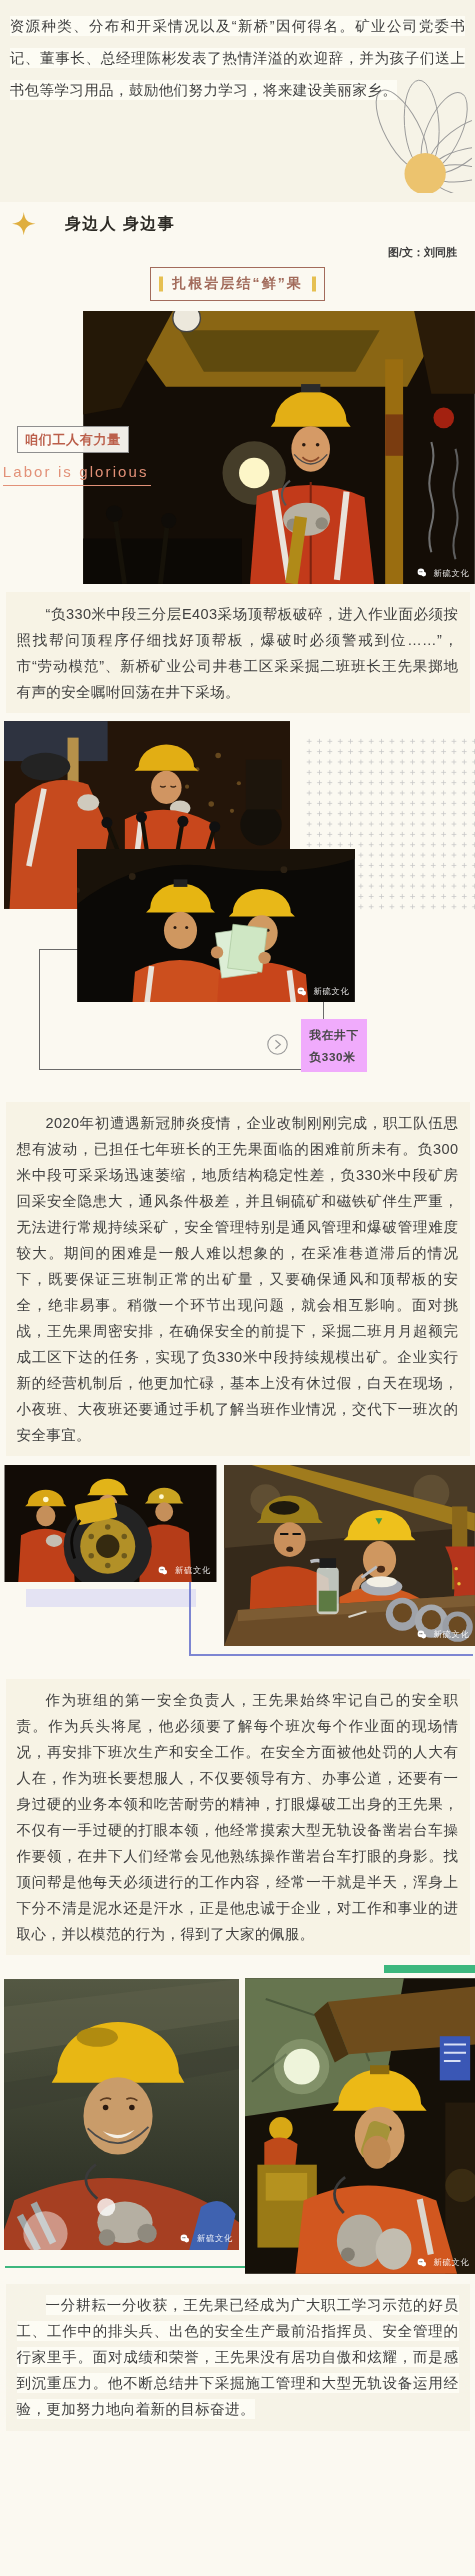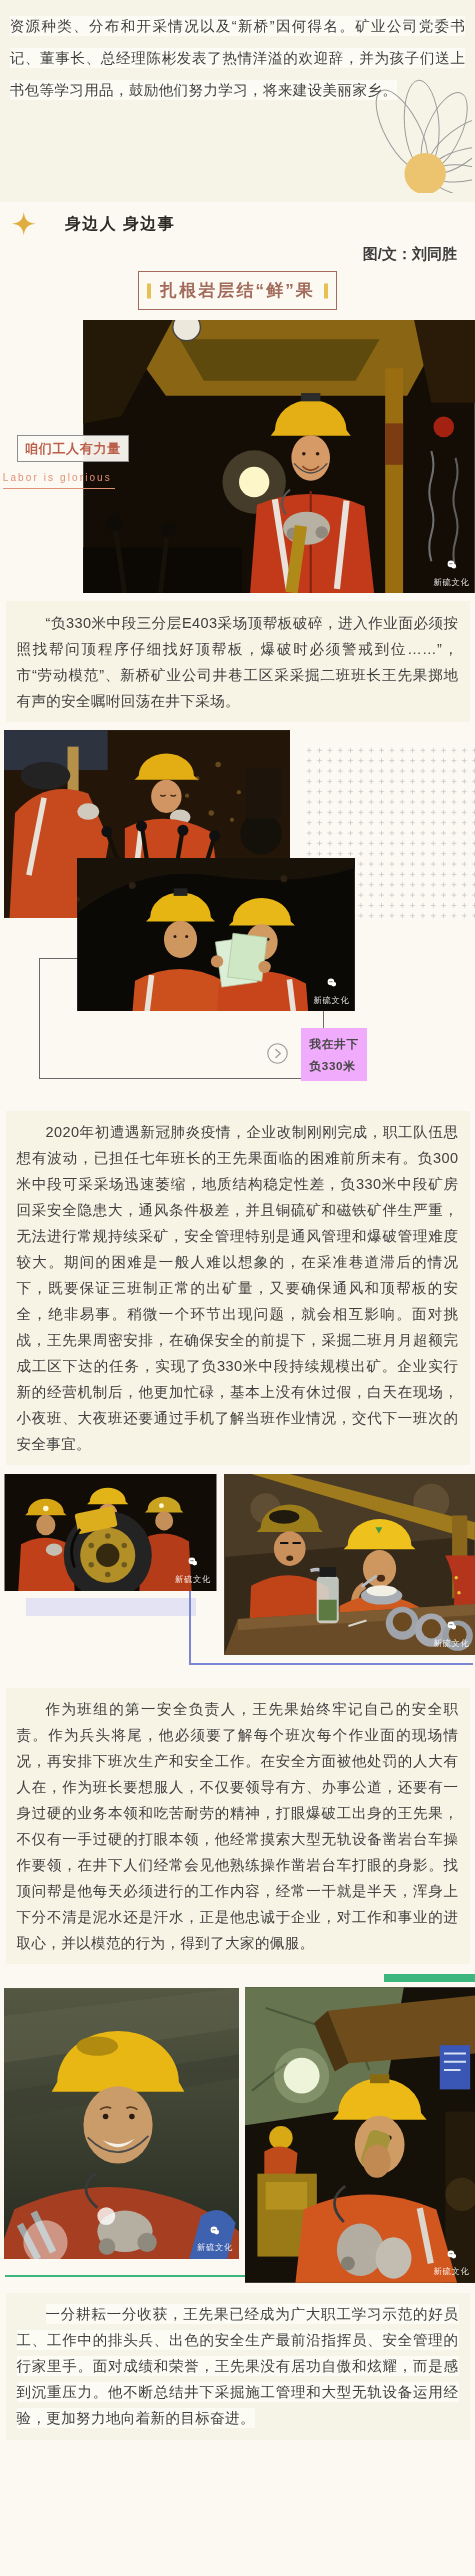--- a/index.html
+++ b/index.html
@@ -13,46 +13,46 @@
 
   
   .intro-sec{position:relative;height:202px;padding-top:9.7px;box-sizing:border-box;background:#f6f3e7;}
   .intro-text{margin:0 9.7px;font-size:14.5px;line-height:32px;letter-spacing:0.4px;text-align:justify;color:#3e3e3e;}
   .strip{background:#fdfcf4;padding:2.1px 0;}
   .flower-top{position:absolute;right:2.8px;top:69px;}
 
   
   .sec-head{display:flex;align-items:center;gap:29px;padding:9.7px 12.4px 0;}
   .sec-label{font-size:16px;font-weight:bold;color:#2c2a25;letter-spacing:1.4px;}
-  .byline{text-align:right;padding:8.3px 18px 0;font-size:15px;font-weight:bold;color:#3d3d3d;}
+  .byline{text-align:right;padding:8.3px 18px 0;font-size:11px;font-weight:bold;color:#3d3d3d;}
   .title-wrap{display:flex;justify-content:center;margin:7px 0 9.7px;}
-  .title-box{position:relative;border:0.7px solid #a26b5b;color:#a26b5b;font-size:17px;font-weight:bold;
+  .title-box{position:relative;border:0.7px solid #a26b5b;color:#a26b5b;font-size:14px;font-weight:bold;
     letter-spacing:2.1px;padding:7px 21px;background:transparent;}
   .title-tick{position:absolute;width:4.8px;height:15px;background:#e6c052;top:50%;transform:translateY(-50%);}
   .title-tick.lft{left:7.6px}
   .title-tick.rgt{right:7.6px}
 
   
   .para{background:#f7f3e5;margin:8.3px 5.5px;padding:8.3px 11px;font-size:14.5px;line-height:26px;
     letter-spacing:0.4px;text-align:justify;text-indent:2em;color:#404040;}
   .para.hl{background:#f6f3e7;}
   .para.hl .strip{background:#fdfcf4;}
 
   
   .ph{position:absolute;overflow:hidden;}
   .ph svg{display:block;width:100%;height:100%;}
   .wm{position:absolute;right:5.5px;bottom:5.5px;display:flex;align-items:center;gap:7px;
-    color:rgba(255,255,255,0.88);font-size:8.3px;letter-spacing:0.7px;flex-direction:column;}
+    color:rgba(255,255,255,0.88);font-size:8.3px;letter-spacing:0.7px;}
   .wm svg{width:9.7px;height:9.7px;}
 
   .photo1-sec{position:relative;height:273px;margin-top:2.8px;}
   .photo1{left:83px;top:0;width:392px;height:273px;}
   .slogan-box{position:absolute;left:17px;top:115px;border:1.4px solid #8f8f8f;background:rgba(252,250,243,0.95);
     color:#bb5f4b;font-size:13px;font-weight:bold;padding:3.5px 7px;letter-spacing:0.7px;z-index:3;text-align:center;}
-  .slogan-en{position:absolute;left:2.8px;top:152px;color:#e29178;font-size:10px;letter-spacing:2.1px;
+  .slogan-en{position:absolute;left:2.8px;top:152px;color:#e29178;font-size:15px;letter-spacing:2.1px;
     border-bottom:1.4px solid #e29178;padding:0 2.8px 4.8px 0;z-index:3;white-space:nowrap;}
 
   
   .collage{position:relative;height:372px;margin-top:4.1px;}
   .photo2{left:3.5px;top:0;width:286px;height:188px;z-index:2;}
   .dots{position:absolute;left:304px;top:15px;width:171px;height:174px;z-index:1;}
   .frame{position:absolute;left:39px;top:228px;width:283px;height:119px;border:0.7px solid #6a6a6a;z-index:1;}
   .photo3{left:77px;top:128px;width:278px;height:153px;z-index:3;}
   .caption-box{position:absolute;left:301px;top:298px;background:#f0abfc;padding:4.8px 8.3px;z-index:4;
     font-size:11.7px;font-weight:bold;color:#474747;line-height:21.4px;letter-spacing:0.7px;}

